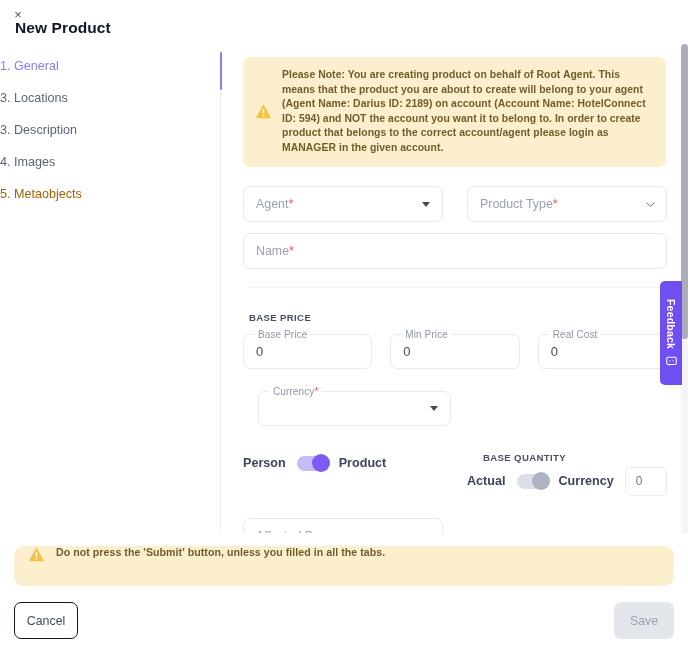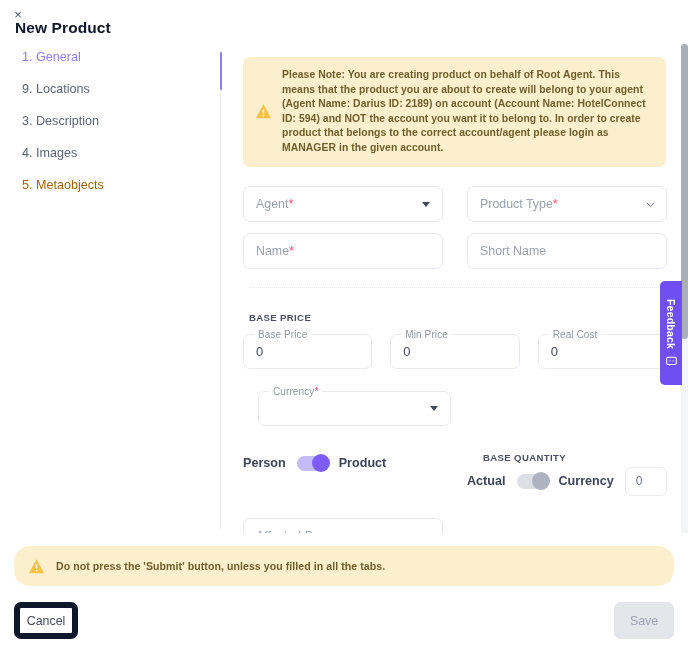--- a/index.html
+++ b/index.html
@@ -23,22 +23,22 @@
   }
   .title {
     position: absolute; left: 15px; top: 19px;
     font-size: 15.5px; font-weight: 700; color: #0f172a;
     letter-spacing: .1px;
   }
 
   
   .steps { position: absolute; left: 0; top: 50px; width: 212px; }
   .step {
-    height: 32px; display: flex; align-items: flex-start;
-    padding-left: 22px; font-size: 12.6px; color: #5b6377;
+    height: 32px; display: flex; align-items: center;
+    font-size: 12.6px; color: #5b6377;
     cursor: pointer;
   }
   .step + .step { margin-top: 0; }
   .step.active { color: #8b7bf0; }
   .step.disabled { color: #a16207; cursor: default; }
 
   .rail {
     position: absolute; left: 220px; top: 52px;
     width: 1px; height: 478px; background: #eceef3;
   }
@@ -185,31 +185,31 @@
   }
 
   
   .footer {
     position: absolute; left: 0; bottom: 0;
     width: 688px; height: 112px; background: #fff;
   }
   .footer-notice {
     position: absolute; left: 14px; top: 6px;
     width: 660px; height: 40px;
-    background: #fcefcd; border-radius: 16px;
-    display: flex; align-items: center; gap: 11px;
+    background: #fcefcd; border-radius: 10px;
+    display: flex; align-items: flex-start; gap: 11px;
     padding-left: 14px;
   }
   .footer-notice .ftxt {
     font-size: 10.6px; font-weight: 600; color: #705e2a; letter-spacing: .05px;
   }
   .btn-cancel {
     position: absolute; left: 14px; top: 62px;
     width: 64px; height: 37px;
-    border: 6px solid #0f172a; border-radius: 7px;
+    border: 1px solid #0f172a; border-radius: 7px;
     background: #fff; color: #444b5e;
     font-size: 12.4px; font-family: "Liberation Sans", sans-serif;
     cursor: pointer;
   }
   .btn-save {
     position: absolute; right: 14px; top: 62px;
     width: 60px; height: 37px;
     border: none; border-radius: 7px;
     background: #e3e6eb; color: #9aa1b0;
     font-size: 12.4px; font-family: "Liberation Sans", sans-serif;
@@ -222,21 +222,21 @@
 <div class="page">
 
   <div class="close-x">×</div>
   <div class="title">New Product</div>
 
   <div class="steps">
     <div class="step active">
       <span>1. General</span>
     </div>
     <div class="step">
-      <span>9. Locations</span>
+      <span>3. Locations</span>
     </div>
     <div class="step">
       <span>3. Description</span>
     </div>
     <div class="step">
       <span>4. Images</span>
     </div>
     <div class="step disabled">
       <span>5. Metaobjects</span>
     </div>
@@ -277,25 +277,20 @@
             </span>
           </div>
         </div>
       </div>
 
       <div class="row" style="margin-top:11px;">
         <div class="col">
           <div class="field">
             <span class="placeholder">Name</span>
               <span class="req">*</span>
-          </div>
-        </div>
-        <div class="col">
-          <div class="field">
-            <span class="placeholder">Short Name</span>
           </div>
         </div>
       </div>
 
       <div class="divider"></div>
 
       <div class="section-label" style="margin-top:24px;">BASE PRICE</div>
 
       <div class="row" style="gap:18px;">
         <div class="col">

